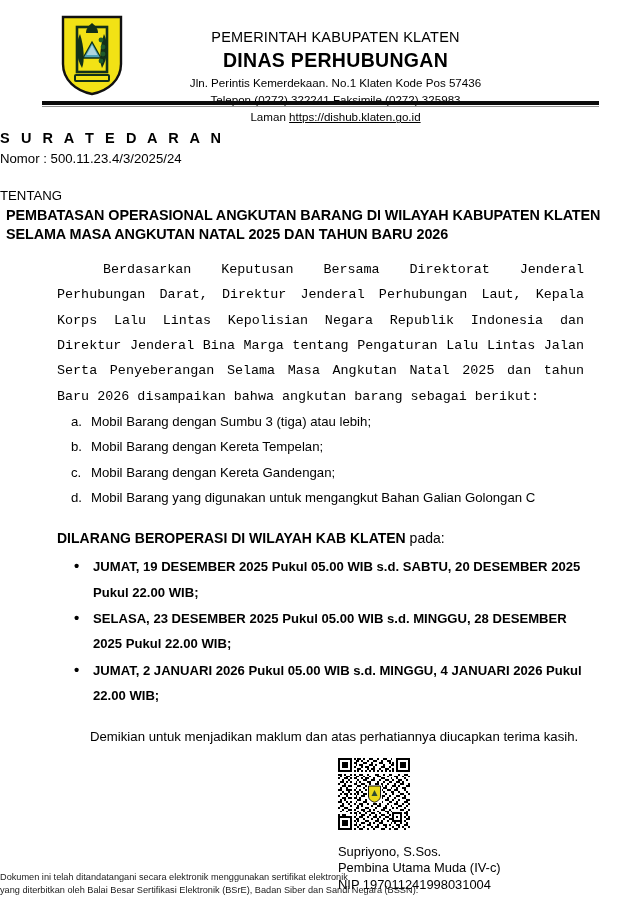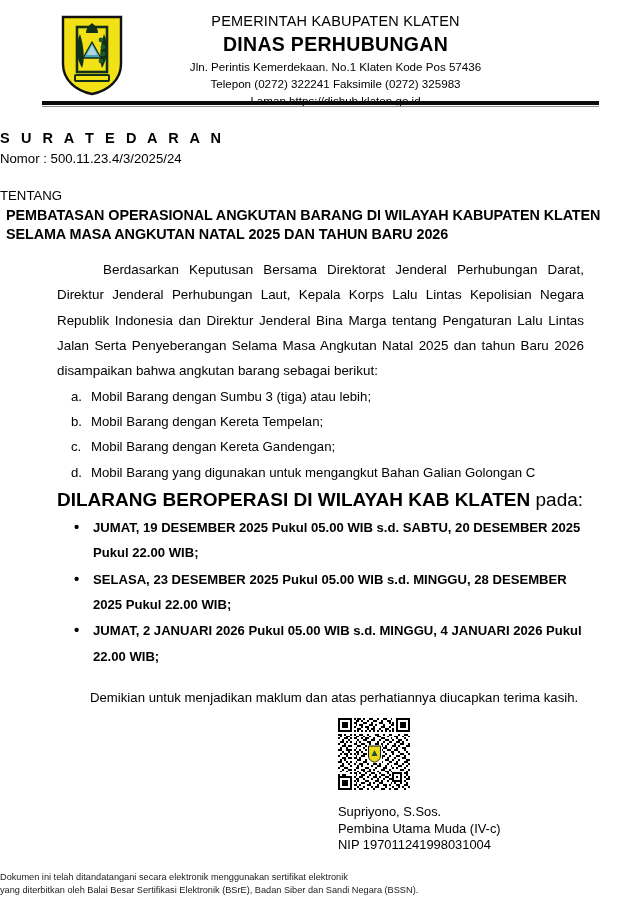--- a/index.html
+++ b/index.html
@@ -33,20 +33,21 @@
     position: absolute;
     left: 60px;
     top: 14px;
     width: 64px;
     height: 82px;
   }
   .head-text {
     text-align: center;
     padding-left: 40px;
     padding-right: 10px;
+    margin-top: 16px;
   }
   .head-line1 {
     font-size: 14.5px;
     letter-spacing: 0.2px;
     line-height: 19px;
   }
   .head-line2 {
     font-size: 19.5px;
     font-weight: bold;
     letter-spacing: 0.3px;
@@ -113,43 +114,44 @@
     margin-top: 14px;
     padding-left: 57px;
     padding-right: 57px;
   }
   .para {
     font-size: 13.4px;
     line-height: 25.3px;
     text-align: justify;
     text-indent: 46px;
     margin: 0;
+    font-family: Liberation Mono, monospace;
   }
 
   .alpha-list {
     margin: 0;
     padding: 0;
     list-style: none;
   }
   .alpha-item {
     font-size: 13.2px;
     line-height: 25.3px;
     padding-left: 34px;
     position: relative;
   }
   .alpha-item .marker {
     position: absolute;
     left: 14px;
     top: 0;
   }
 
   .dilarang {
-    font-size: 19px;
+    font-size: 14px;
     line-height: 25.3px;
-    margin-top: 2px;
+    margin-top: 16px;
   }
   .dilarang b {
     font-weight: bold;
   }
 
   .bullet-list {
     margin: 3px 0 0 0;
     padding: 0;
     list-style: none;
   }

